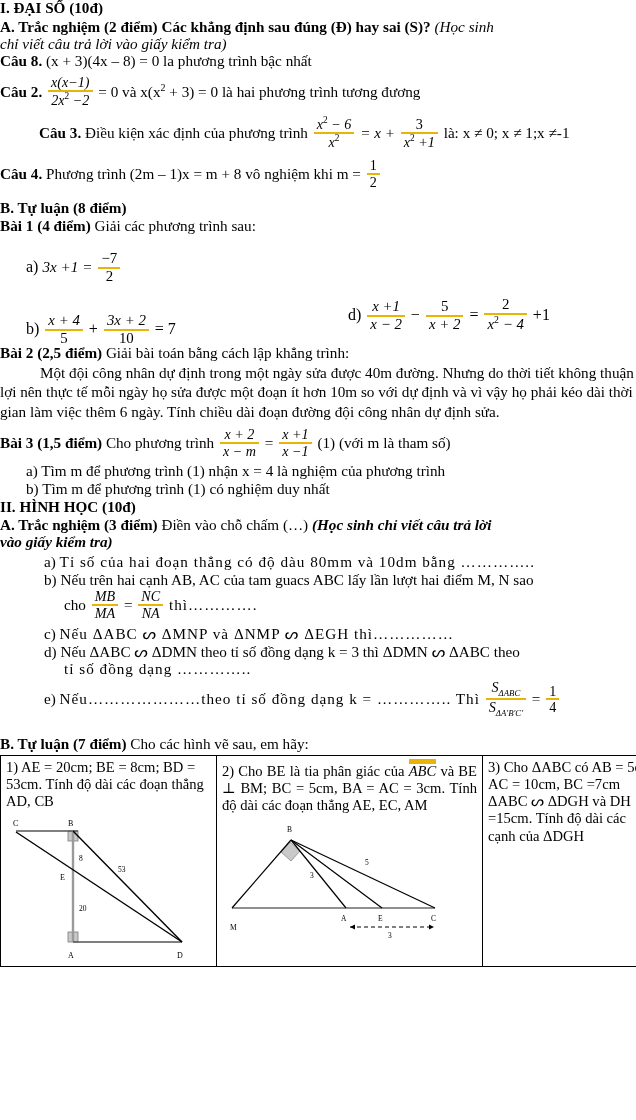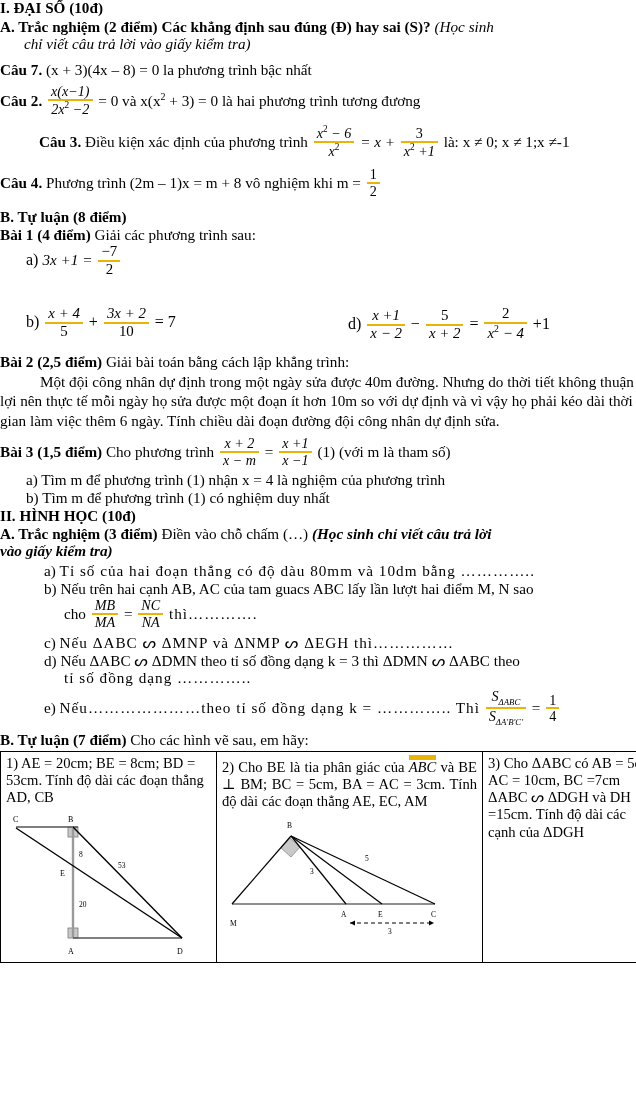--- a/index.html
+++ b/index.html
@@ -48,21 +48,21 @@
 
   
   .ind1 { padding-left: 26px; }
   .ind2 { padding-left: 44px; }
   .ind3 { padding-left: 64px; }
   .para-ind { text-indent: 40px; white-space: normal; }
   .wrap { white-space: normal; }
 
   
   .twocol { position: relative; height: 62px; }
-  .twocol .left  { position: absolute; left: 26px; top: 0; }
+  .twocol .left  { position: absolute; left: 26px; top: 16px; }
   .twocol .right { position: absolute; left: 348px; top: 0; }
 
   
   table.figs {
     border-collapse: collapse;
     width: 634px;
     margin-top: 3px;
     table-layout: fixed;
   }
   table.figs td {
@@ -91,24 +91,24 @@
 <body>
 
 <div class="page">
 
   <p class="ln b">I. ĐẠI SỐ (10đ)</p>
 
   <p class="ln wrap" style="margin-bottom:2px;">
     <span class="b">A. Trắc nghiệm (2 điểm) Các khẳng định sau đúng (Đ) hay sai (S)?</span>
     <span class="i">(Học sinh</span>
   </p>
-  <p class="ln i" style="margin-bottom:10px;padding-left:24px;">chỉ viết câu trả lời vào giấy kiểm tra)</p>
+  <p class="ln i" style="margin-bottom:1px;">chỉ viết câu trả lời vào giấy kiểm tra)</p>
 
   <p class="ln" style="margin-bottom:7px;">
-    <span class="b">Câu 7.</span>
+    <span class="b">Câu 8.</span>
     <span>(x + 3)(4x – 8) = 0 la phương trình bậc nhất</span>
   </p>
 
   <p class="ln" style="margin-bottom:9px;">
     <span class="b">Câu 2.</span>
     <span class="frac">
       <span class="num m">x(x−1)</span>
       <span class="den"><span class="m">2x</span><sup class="exn">2</sup><span class="m"> −2</span></span>
     </span>
     <span>= 0</span>
@@ -258,21 +258,21 @@
   </p>
 
   <p class="ln ind2" style="margin-bottom:2px;">
     <span>d)</span>
     <span>Nếu ΔABC ᔕ ΔDMN theo tỉ số đồng dạng k = 3 thì ΔDMN ᔕ ΔABC theo</span>
   </p>
   <p class="ln ind3" style="margin-bottom:4px;">
     <span class="dots">tỉ số đồng dạng …………..</span>
   </p>
 
-  <p class="ln ind2" style="margin-bottom:5px;">
+  <p class="ln ind2" style="margin-bottom:18px;">
     <span>e)</span>
     <span class="dots">Nếu…………………theo tỉ số đồng dạng k = ………….. Thì</span>
     <span class="frac">
       <span class="num"><span class="m">S</span><sub style="font-size:0.62em;font-style:italic;">ΔABC</sub></span>
       <span class="den"><span class="m">S</span><sub style="font-size:0.62em;font-style:italic;">ΔA'B'C'</sub></span>
     </span>
     <span>=</span>
     <span class="frac">
       <span class="num">1</span>
       <span class="den">4</span>

